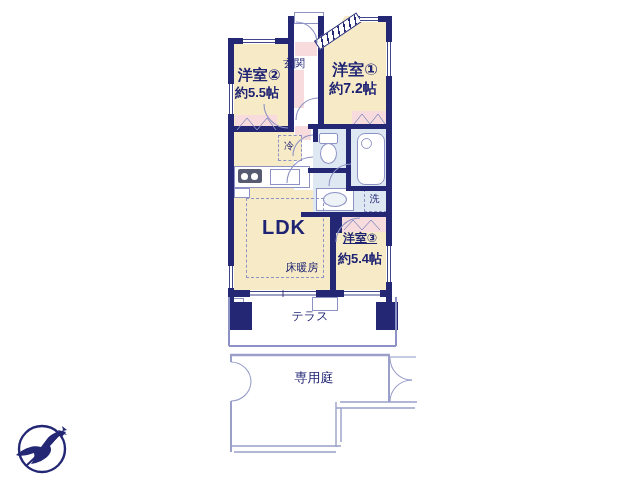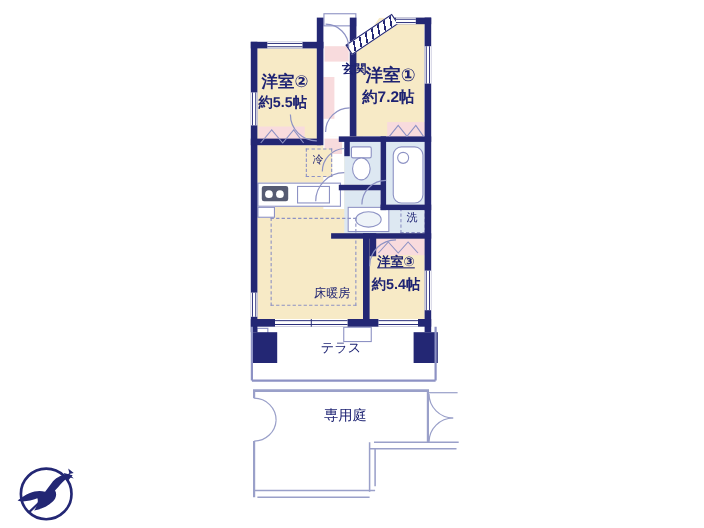--- a/index.html
+++ b/index.html
@@ -152,22 +152,23 @@
       <path d="M44,8 l8,2 -5,6 z" fill="#232774"></path>
       <path d="M48,4 l5,4 -4,1 4,4 -7,-2 3,-3 z" fill="#232774"></path>
       <path d="M2,33 C12,25 20,23 27,25 L33,17 C36,13 41,10 47,9 C44,15 40,20 36,24 C38,27 37,31 34,34 C30,38 24,41 17,42 C20,38 21,34 20,31 C14,33 7,35 2,33 Z" fill="#232774"></path>
     </g>
   </svg>
 
   <div class="lbl" style="left:230px;top:67px;width:58px;font-size:15px;">洋室②</div>
   <div class="lbl" style="left:226px;top:86px;width:62px;font-size:13px;">約5.5帖</div>
   <div class="lbl" style="left:324px;top:61px;width:62px;font-size:16px;">洋室①</div>
   <div class="lbl" style="left:320px;top:81px;width:66px;font-size:14px;">約7.2帖</div>
+  <div class="lbl" style="left:246px;top:216px;width:76px;font-size:20px;letter-spacing:1px;">LDK</div>
   <div class="lbl" style="left:280px;top:261px;width:44px;font-size:11px;font-weight:500;">床暖房</div>
   <div class="lbl" style="left:332px;top:232px;width:56px;font-size:12px;text-decoration:underline;">洋室③</div>
   <div class="lbl" style="left:330px;top:252px;width:60px;font-size:13px;">約5.4帖</div>
-  <div class="lbl" style="left:310px;top:57px;width:24px;font-size:11px;font-weight:700;">玄関</div>
+  <div class="lbl" style="left:282px;top:57px;width:24px;font-size:11px;font-weight:400;">玄関</div>
   <div class="lbl" style="left:278px;top:140px;width:22px;font-size:10px;font-weight:500;">冷</div>
   <div class="lbl" style="left:364px;top:193px;width:21px;font-size:10px;font-weight:500;">洗</div>
   <div class="lbl" style="left:288px;top:310px;width:44px;font-size:12px;font-weight:500;">テラス</div>
   <div class="lbl" style="left:292px;top:371px;width:44px;font-size:13px;font-weight:500;">専用庭</div>
 
 </div>
 
 </body></html>

